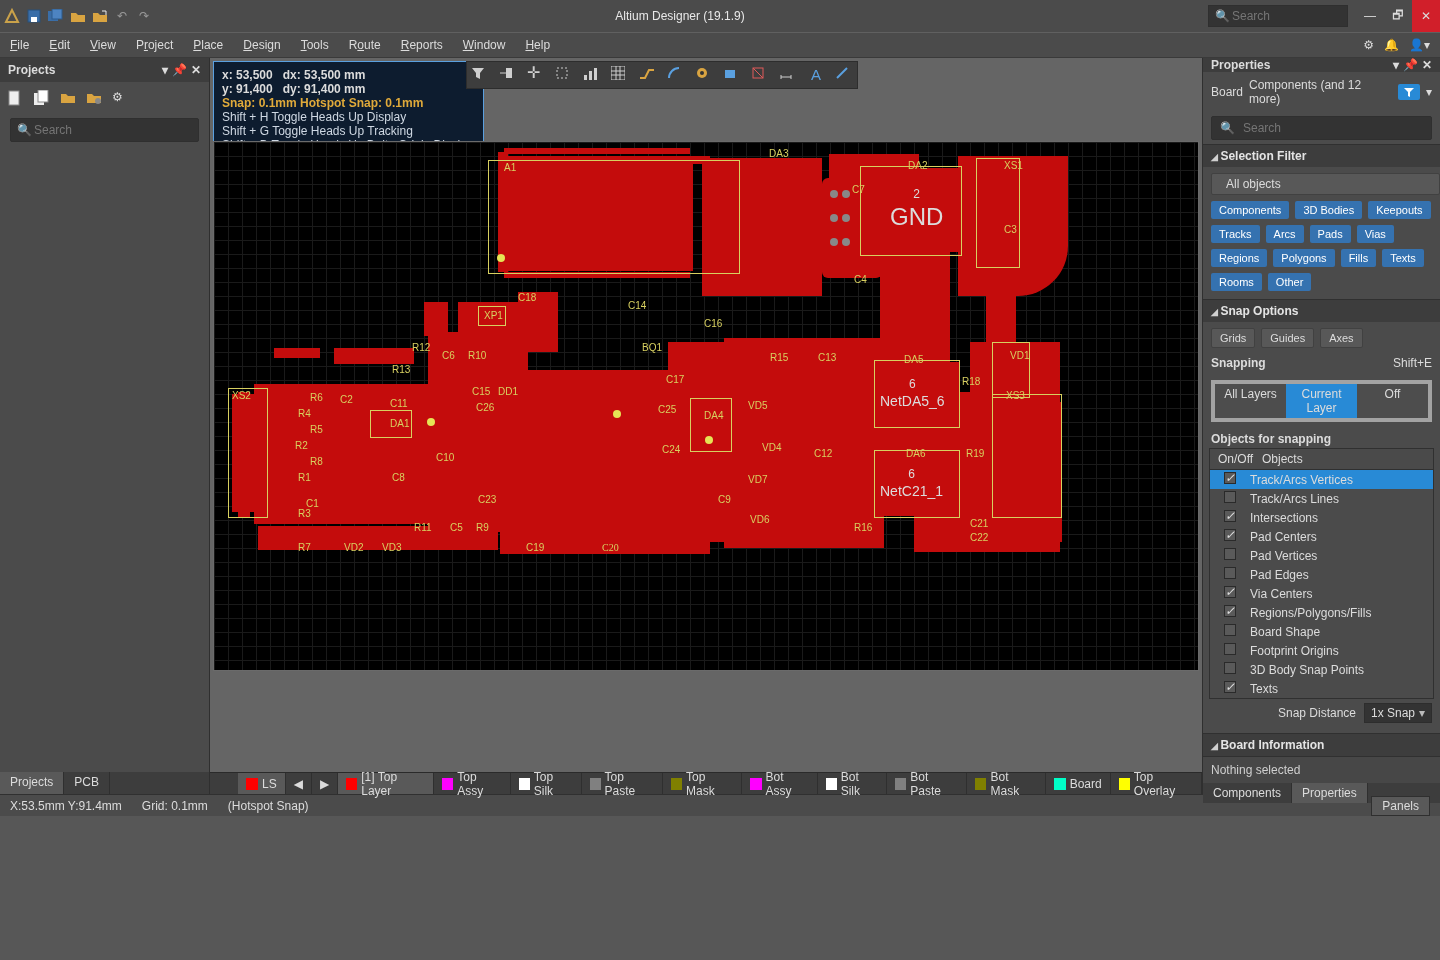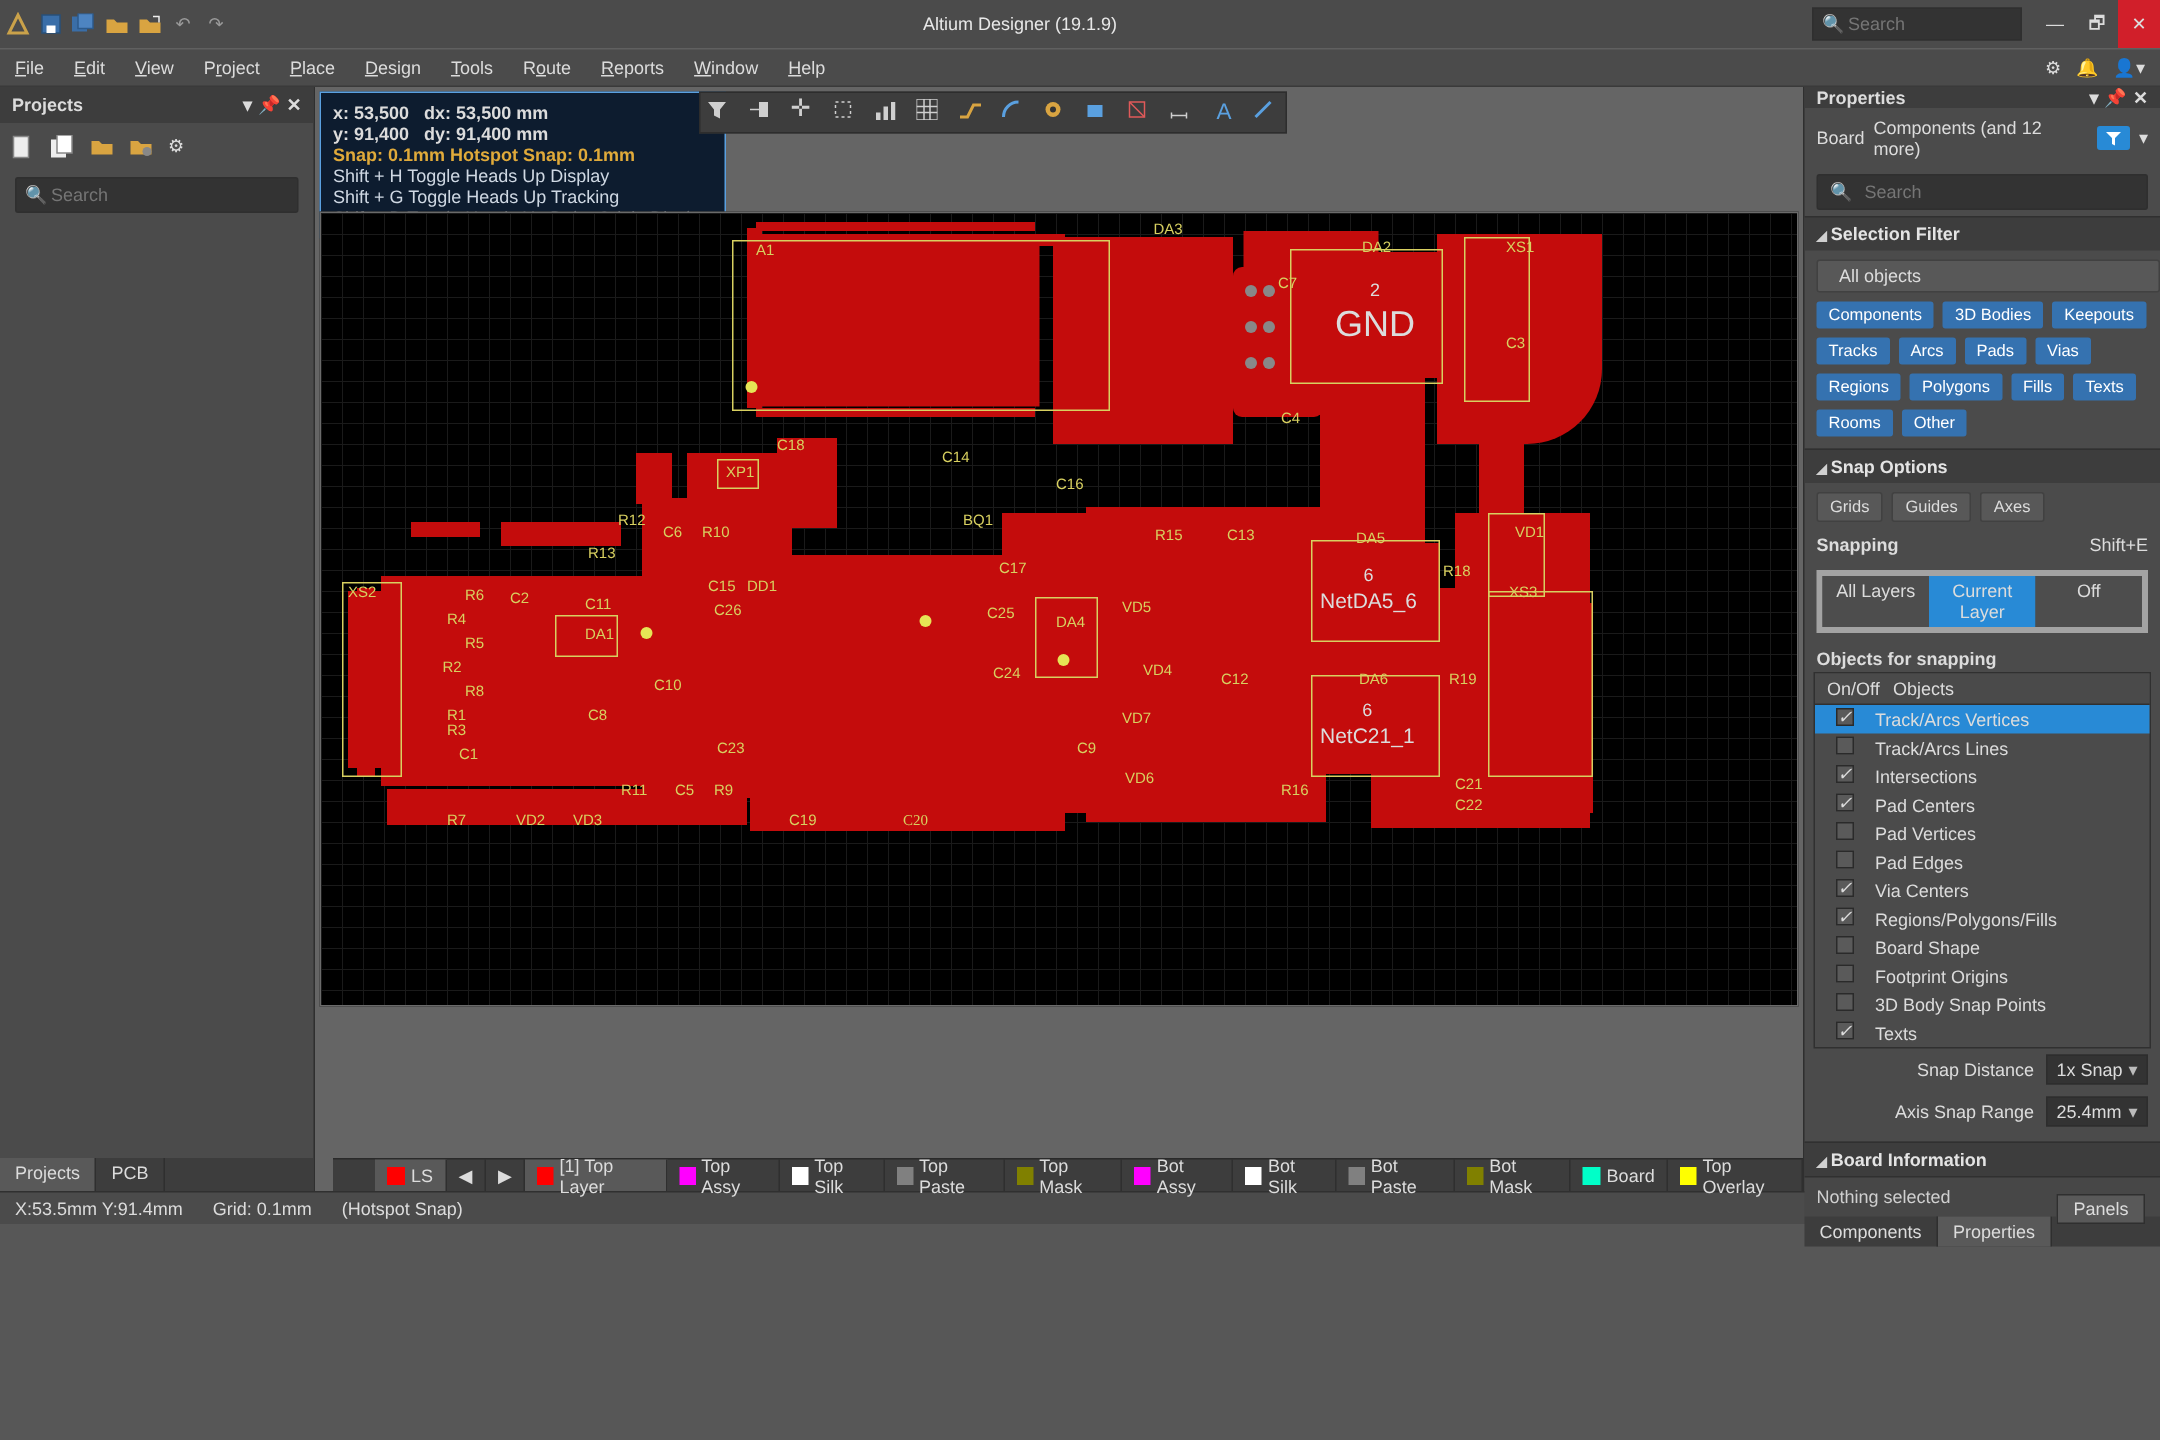--- a/index.html
+++ b/index.html
@@ -407,33 +407,33 @@
           <div class="silk" style="left: 264px; top: 352px;">C23</div>
           <div class="silk" style="left: 534px; top: 332px;">VD7</div>
           <div class="silk" style="left: 504px; top: 352px;">C9</div>
           <div class="silk" style="left: 640px; top: 380px;">R16</div>
           <div class="silk" style="left: 756px; top: 376px;">C21</div>
           <div class="silk" style="left: 200px; top: 380px;">R11</div>
           <div class="silk" style="left: 236px; top: 380px;">C5</div>
           <div class="silk" style="left: 262px; top: 380px;">R9</div>
           <div class="silk" style="left: 536px; top: 372px;">VD6</div>
           <div class="silk" style="left: 756px; top: 390px;">C22</div>
-          <div class="silk" style="left: 84px; top: 340px;">R3</div>
+          <div class="silk" style="left: 84px; top: 366px;">R3</div>
           <div class="silk" style="left: 84px; top: 330px;">R1</div>
           <div class="silk" style="left: 84px; top: 400px;">R7</div>
           <div class="silk" style="left: 130px; top: 400px;">VD2</div>
           <div class="silk" style="left: 168px; top: 400px;">VD3</div>
           <div class="silk" style="left: 312px; top: 400px;">C19</div>
           <div class="silk" style="left: 388px; top: 400px; font-family: Liberation Serif, serif;">C20</div>
           <div class="silk" style="left: 792px; top: 248px;">XS3</div>
           <div class="silk" style="left: 796px; top: 208px;">VD1</div>
         </div>
     </div>
 
-    <div class="layer-tabs" style="position:absolute;left:12px;right:0;bottom:0;padding-left:28px;">
+    <div class="layer-tabs" style="position:absolute;left:0;right:0;bottom:0;padding-left:28px;">
       <div class="lt active">
           <span class="sw" style="background:#ff0000"></span>
           <span>LS</span>
         </div>
       <div class="lt">◀</div>
       <div class="lt">▶</div>
       <div id="layer-items" style="display:flex;height:100%;">
           <div class="lt active">
             <span class="sw" style="background:#ff0000"></span>
             <span>[1] Top Layer</span>
@@ -597,26 +597,20 @@
             <div>Texts</div>
           </div>
         </div>
     </div>
     <div class="kv">
       <label>Snap Distance</label>
       <div class="val">
           <span>1x Snap</span>
         </div>
     </div>
-    <div class="kv">
-      <label>Axis Snap Range</label>
-      <div class="val">
-          <span>25.4mm</span>
-        </div>
-    </div>
     <div class="sec-hdr" style="margin-top:6px;border-bottom:none;">Board Information</div>
     <div class="filler"></div>
     <div class="nothing">Nothing selected</div>
     <div class="right-tabs">
       <div>Components</div>
       <div class="active">Properties</div>
     </div>
   </div>
 </div>
 

